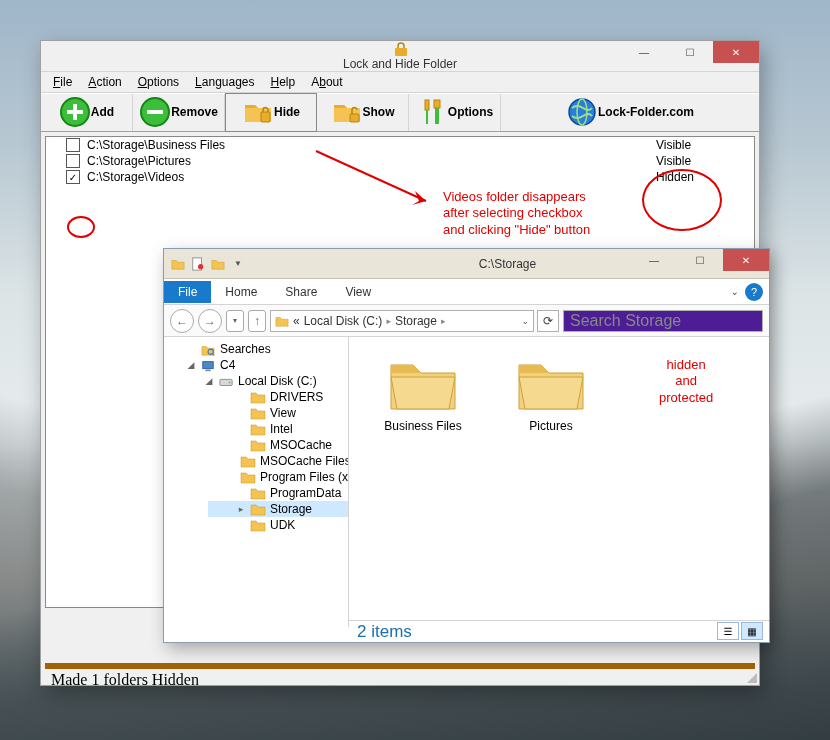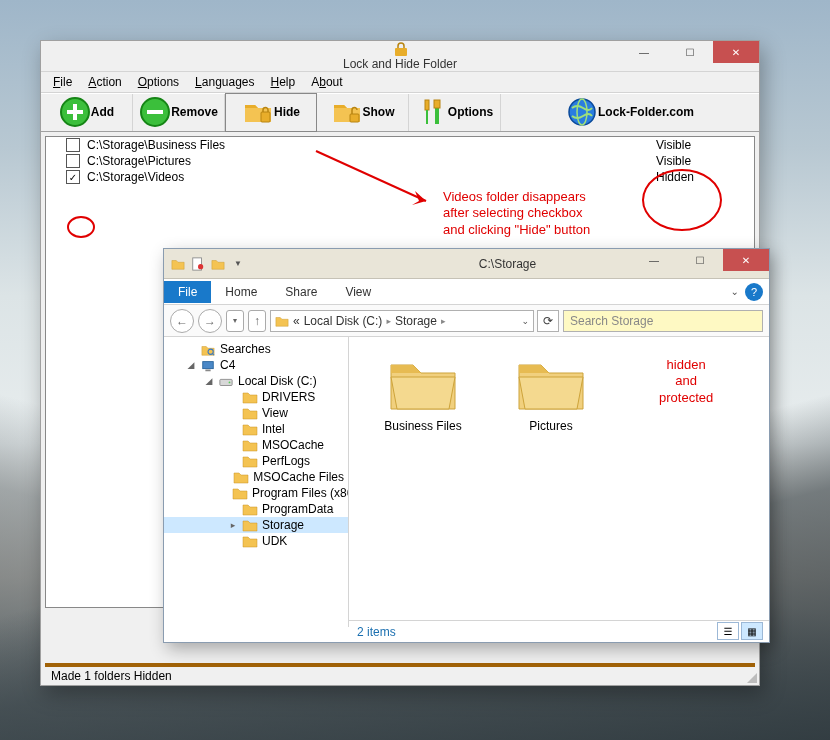--- a/index.html
+++ b/index.html
@@ -67,21 +67,21 @@
 .thead .col.folder { flex:1; }
 .thead .col.status { width:82px; border-right:none; }
 .tbody { font-size:12px; }
 .trow { display:flex; align-items:center; padding:1px 20px; }
 .trow .cb { width:14px; height:14px; border:1px solid #555; margin-right:6px; display:inline-flex; align-items:center; justify-content:center; background:#fff; font-size:10px; }
 .trow .folder-path { flex:1; padding-left:1px; }
 .trow .status { width:78px; }
 
 .status-bar {
   position:absolute; left:4px; right:4px; bottom:2px; height:20px;
-  background:#f0f0f0; border-top:4px solid #a16207; padding:2px 6px; font-size:12px;
+  background:#f0f0f0; border-top:6px solid #a16207; padding:2px 6px; font-size:16px;font-family:Liberation Serif, serif;
 }
 .app .grip { position:absolute; right:2px; bottom:2px; width:12px; height:12px; }
 .app .grip::before { content:""; position:absolute; right:0; bottom:0; width:0; height:0;
   border-right:10px solid #999; border-top:10px solid transparent; opacity:.6; }
 
 
 .anno-text { position:absolute; color:#e00000; font-size:13px; line-height:1.25; }
 .anno-ellipse { position:absolute; border:2px solid #e00000; border-radius:50%; }
 .anno-arrow { position:absolute; }
 
@@ -115,43 +115,43 @@
   display:flex; align-items:center; gap:4px; height:32px; padding:4px 6px;
   border-bottom:1px solid #d4d4d4; background:#fafafa;
 }
 .nav-btn { width:24px; height:24px; border-radius:50%; border:1px solid #aaa; display:flex; align-items:center; justify-content:center; color:#666; background:#fff; }
 .nav-btn.sm { border-radius:3px; width:18px; height:22px; }
 .addr-box { flex:1; display:flex; align-items:center; border:1px solid #b0b0b0; height:22px; background:#fff; padding:0 4px; gap:4px; font-size:12px; }
 .addr-box .crumb { color:#333; }
 .addr-box .sep { color:#888; font-size:9px; }
 .addr-box .drop { margin-left:auto; color:#555; font-size:9px; }
 .refresh { width:22px; height:22px; border:1px solid #b0b0b0; display:flex; align-items:center; justify-content:center; color:#444; margin-left:-1px; background:#fff; }
-.search-box { width:200px; border:1px solid #b0b0b0; height:22px; background:#fef9c3; color:#888; padding:0 6px; font-size:12px; display:flex; align-items:center; }
+.search-box { width:200px; border:1px solid #b0b0b0; height:22px; background:#4c1d95; color:#888; padding:0 6px; font-size:16px; display:flex; align-items:center; }
 
 .ex-body { display:flex; height:290px; }
 .tree {
   width:185px; border-right:1px solid #d4d4d4; overflow:hidden;
   font-size:12px; background:#fff; padding:4px 0;
 }
 .tree-item { display:flex; align-items:center; gap:4px; padding:1px 4px 1px 0; white-space:nowrap; }
 .tree-item.indent1 { padding-left:22px; }
 .tree-item.indent2 { padding-left:40px; }
-.tree-item.indent3 { padding-left:64px; }
+.tree-item.indent3 { padding-left:28px;margin-left:44px; }
 .tree-item.selected { background:#cde8ff; }
 .tree-item .exp { width:10px; font-size:9px; color:#666; text-align:center; }
 .tree-item .fico { width:16px; height:13px; }
 .content {
   flex:1; position:relative; padding:10px;
 }
 .big-folders { display:flex; gap:28px; padding:8px 14px; }
 .bf { display:flex; flex-direction:column; align-items:center; gap:6px; width:100px; }
 .bf .ficon { width:72px; height:58px; }
 .bf .lbl { font-size:12px; text-align:center; }
 
-.ex-status { position:absolute; left:185px; right:0; bottom:0; height:22px; border-top:1px solid #d4d4d4; display:flex; align-items:center; padding:0 8px; font-size:12px; color:#1a6fb0; background:#fff; }
+.ex-status { position:absolute; left:185px; right:0; bottom:0; height:22px; border-top:1px solid #d4d4d4; display:flex; align-items:center; padding:0 8px; font-size:17px; color:#1a6fb0; background:#fff; }
 .view-toggle { position:absolute; right:6px; bottom:2px; display:flex; gap:2px; }
 .view-toggle span { width:22px; height:18px; border:1px solid #9cb8d6; display:flex; align-items:center; justify-content:center; background:#fff; font-size:10px; }
 .view-toggle span.active { background:#cde8ff; }
 
 
 .folder-svg { fill:#f4c352; }
 </style>
 </head>
 <body>
 <div class="bg-mountain"></div>
@@ -385,27 +385,20 @@
               <path d="M1 2h5l2 2h7v8H1z" fill="#f4c352" stroke="#c99325" stroke-width=".5"></path>
             </svg></span>
           <span>Intel</span>
         </div>
         <div class="tree-item indent3">
           <span class="exp"></span>
           <span class="fico"><svg width="16" height="13" viewBox="0 0 16 13">
               <path d="M1 2h5l2 2h7v8H1z" fill="#f4c352" stroke="#c99325" stroke-width=".5"></path>
             </svg></span>
           <span>MSOCache</span>
-        </div>
-        <div class="tree-item indent3">
-          <span class="exp"></span>
-          <span class="fico"><svg width="16" height="13" viewBox="0 0 16 13">
-              <path d="M1 2h5l2 2h7v8H1z" fill="#f4c352" stroke="#c99325" stroke-width=".5"></path>
-            </svg></span>
-          <span>PerfLogs</span>
         </div>
         <div class="tree-item indent3">
           <span class="exp"></span>
           <span class="fico"><svg width="16" height="13" viewBox="0 0 16 13">
               <path d="M1 2h5l2 2h7v8H1z" fill="#f4c352" stroke="#c99325" stroke-width=".5"></path>
             </svg></span>
           <span>MSOCache Files</span>
         </div>
         <div class="tree-item indent3">
           <span class="exp"></span>

